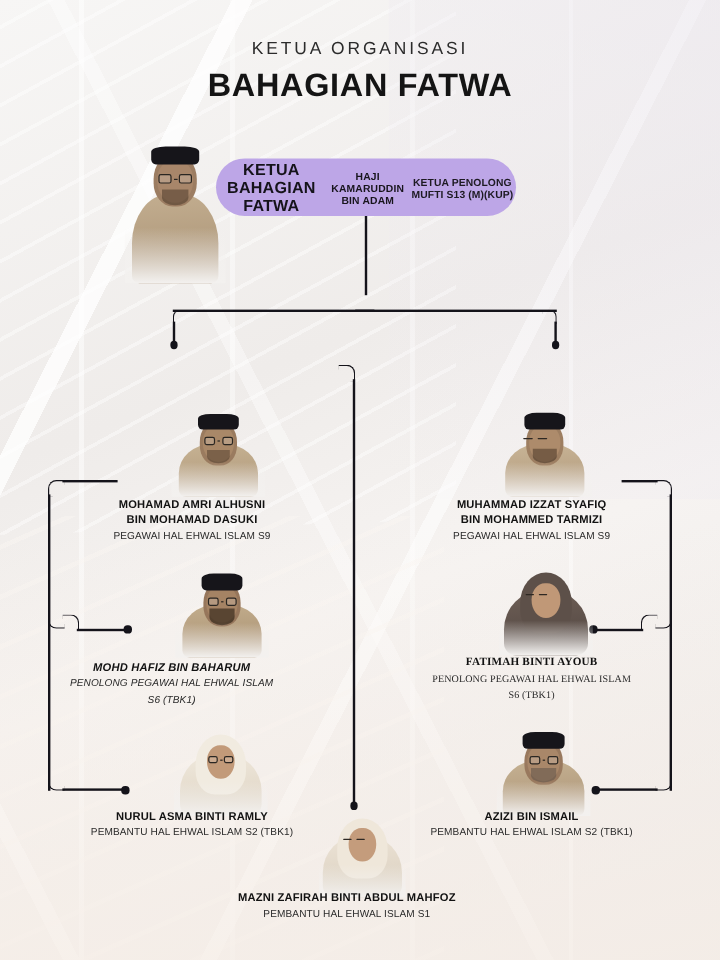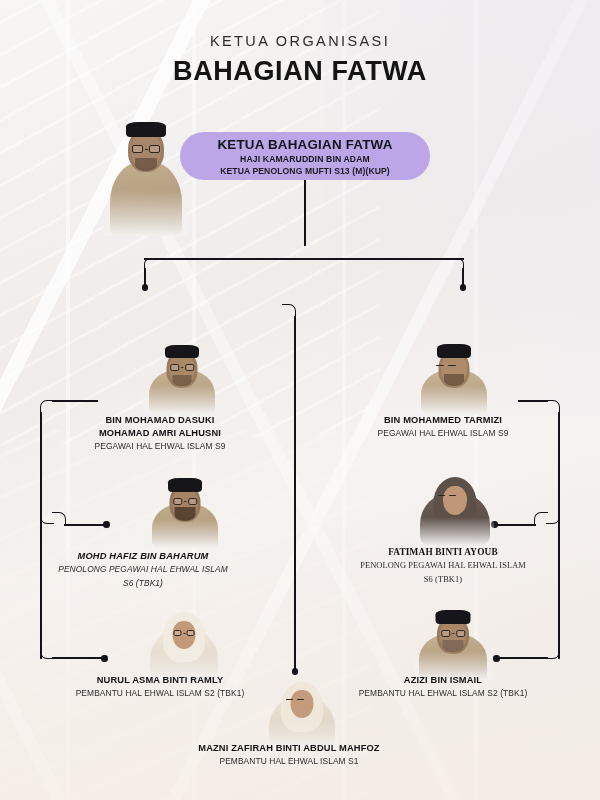--- a/index.html
+++ b/index.html
@@ -66,21 +66,21 @@
   .h-main{
     font-size:27px; letter-spacing:.6px; color:#141414; font-weight:700;
     margin-top:7px;
   }
 
   
   .pill{
     position:absolute;
     background:#bda6e7;
     border-radius:60px;
-    display:flex; flex-direction:column; align-items:center; justify-content:center;
+    display:flex; flex-direction:row; align-items:center; justify-content:center;
     text-align:center;
     z-index:6;
   }
   .pill.head{ left:180px; top:132px; width:250px; height:48px; }
   .pill .t1{ font-size:13.4px; font-weight:700; color:#15131a; letter-spacing:.2px; }
   .pill .t2{ font-size:8.6px; font-weight:700; color:#17141c; letter-spacing:.15px; margin-top:2.5px;}
   .pill .t3{ font-size:8.6px; font-weight:700; color:#1d1a22; letter-spacing:.1px; margin-top:1.5px;}
 
   .pill.unit{ width:172px; height:40px; }
   .pill.unit-l{ left:110px; top:290px; }
@@ -247,22 +247,22 @@
       <div class="glasses" style="top:26px;">
         <div class="lens" style="width:9px;height:7px;"></div>
         <div class="bridge" style="width:2.5px;"></div>
         <div class="lens" style="width:9px;height:7px;"></div>
       </div>
       <div class="beard" style="top:37px; width:19px; height:11px; background:rgba(55,40,28,.4);"></div>
       <div class="photo-fade"></div>
     </div>
   </div>
   <div class="person" style="left:47px; top:414px; width:226px;">
+    <div class="p-name">MOHAMAD AMRI ALHUSNI</div>
     <div class="p-name">BIN MOHAMAD DASUKI</div>
-    <div class="p-name">MOHAMAD AMRI ALHUSNI</div>
     <div class="p-role">PEGAWAI HAL EHWAL ISLAM S9</div>
   </div>
 
   <div class="photo" style="left:146px; top:472px; width:78px; height:76px;">
     <div class="ph-inner">
       <div class="body-sh" style="width:66px; height:44px; background:linear-gradient(175deg,#c2ad8d,#a88f70);"></div>
       <div class="head-sh" style="top:12px; width:31px; height:38px; background:#96765b;"></div>
       <div class="face" style="top:16px; width:26px; height:31px; background:#a58364;"></div>
       <div class="cap" style="top:6px; width:34px; height:14px;"></div>
       <div class="glasses" style="top:26px;">
@@ -304,20 +304,21 @@
       <div class="head-sh" style="top:12px; width:31px; height:38px; background:#9d7e61;"></div>
       <div class="face" style="top:16px; width:26px; height:31px; background:#ad8b6b;"></div>
       <div class="cap" style="top:6px; width:34px; height:14px;"></div>
       <div class="brow" style="left:21px; top:27px; width:8px;"></div>
       <div class="brow" style="left:33px; top:27px; width:8px;"></div>
       <div class="beard" style="top:36px; width:20px; height:12px; background:rgba(50,36,24,.45);"></div>
       <div class="photo-fade"></div>
     </div>
   </div>
   <div class="person" style="left:330px; top:414px; width:226px;">
+    <div class="p-name">MUHAMMAD IZZAT SYAFIQ</div>
     <div class="p-name">BIN MOHAMMED TARMIZI</div>
     <div class="p-role">PEGAWAI HAL EHWAL ISLAM S9</div>
   </div>
 
   <div class="photo" style="left:416px; top:470px; width:78px; height:76px;">
     <div class="ph-inner">
       <div class="hijab-drape" style="width:70px; height:54px; background:linear-gradient(175deg,#6e5f56,#4f4440);"></div>
       <div class="hijab" style="top:7px; width:43px; height:51px; background:#5d5049;"></div>
       <div class="face" style="top:16px; width:24px; height:29px; background:#c09877;"></div>
       <div class="brow" style="left:22px; top:25px; width:7px;"></div>

